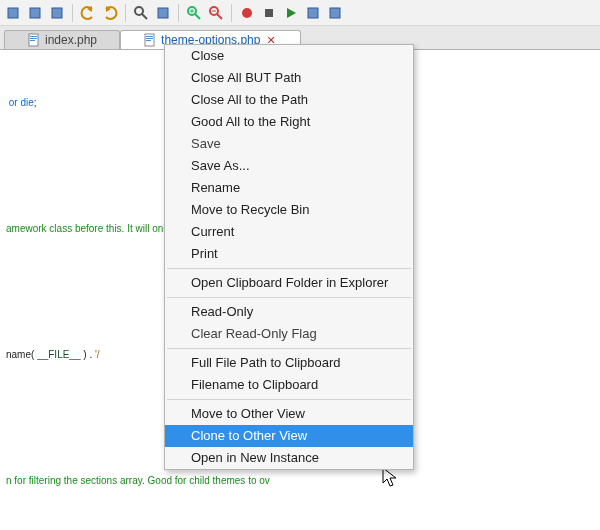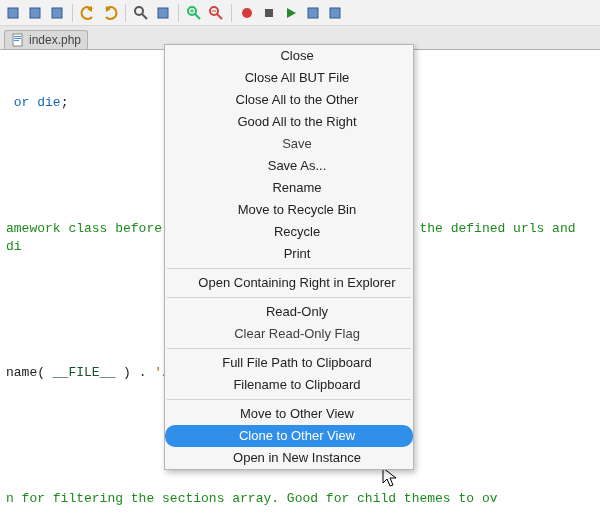--- a/index.html
+++ b/index.html
@@ -37,21 +37,21 @@
     align-items:flex-end;
     background:#e8e8e8;
     height:24px;
     padding-left:4px;
     border-bottom:1px solid #b0b0b0;
   }
   .tab {
     display:flex;
     align-items:center;
     gap:4px;
-    padding:2px 6px;
+    padding:2px 22px;
     font-family:"Segoe UI", Tahoma, sans-serif;
     font-size:12px;
     background:#d9d9d9;
     border:1px solid #b0b0b0;
     border-bottom:none;
     border-top-left-radius:3px;
     border-top-right-radius:3px;
     margin-right:0;
     color:#444;
   }
@@ -67,22 +67,22 @@
   .tab .icon {
     width:14px;height:14px;
     display:flex;align-items:center;justify-content:center;
   }
 
   .editor {
     position:relative;
     padding:8px 6px;
     white-space:pre-wrap;
     line-height:18px;
-    font-family:Liberation Mono, monospace;
-    font-size:13px;
+    font-family:Liberation Sans, sans-serif;
+    font-size:10px;
     color:#333;
     overflow:hidden;
     height:calc(530px - 26px - 24px);
   }
   .c-blue { color:#1566c0; font-weight:normal; }
   .c-green { color:#1c8a1c; }
   .c-brown { color:#9b6b23; }
   .c-purple { color:#14532d; }
   .c-black { color:#222; }
 
@@ -95,27 +95,25 @@
     border:1px solid #b5b5b5;
     box-shadow:2px 3px 6px rgba(0,0,0,0.25);
     font-family:"Segoe UI", Tahoma, sans-serif;
     font-size:13px;
     color:#222;
     z-index:10;
   }
   .cm-item {
     padding:3px 10px 3px 26px;
     line-height:16px;
-    text-align:center;
   }
   .cm-item.disabled { color:#404040; }
   .cm-item.hovered {
     background:#2f8fe9;
     color:#fff;
-    border-radius:10px;
   }
   .cm-sep {
     height:1px;
     background:#d3d3d3;
     margin:3px 2px;
   }
   .cursor {
     position:absolute;
     width:16px;height:22px;
   }
@@ -213,20 +211,32 @@
       <span class="icon">
         <svg width="14" height="14" viewBox="0 0 14 14">
           <rect x="2" y="1" width="9" height="12" fill="#fff" stroke="#888"></rect>
           <rect x="3" y="3" width="7" height="1" fill="#4a90d9"></rect>
           <rect x="3" y="5" width="7" height="1" fill="#4a90d9"></rect>
           <rect x="3" y="7" width="5" height="1" fill="#4a90d9"></rect>
         </svg>
       </span>
       <span>index.php</span>
     </div>
+    <div class="tab active">
+      <span class="icon">
+        <svg width="14" height="14" viewBox="0 0 14 14">
+          <rect x="2" y="1" width="9" height="12" fill="#fff" stroke="#888"></rect>
+          <rect x="3" y="3" width="7" height="1" fill="#4a90d9"></rect>
+          <rect x="3" y="5" width="7" height="1" fill="#4a90d9"></rect>
+          <rect x="3" y="7" width="5" height="1" fill="#4a90d9"></rect>
+        </svg>
+      </span>
+      <span>theme-options.php</span>
+      <span class="close">✕</span>
+    </div>
   </div>
 
 <div class="editor">
   <div><span class="c-blue"> or </span><span class="c-blue">die</span><span class="c-black">;</span></div>
   <br>
   <br>
   <div><span class="c-green">amework class before this. It will only be called if the defined urls and di</span></div>
   <br>
   <br>
   <div><span class="c-black">name( </span><span class="c-purple">__FILE__</span><span class="c-black"> ) . </span><span class="c-brown">'/</span></div>
@@ -246,31 +256,31 @@
   
   
   
   
   
   
 </div>
 
 <div class="context-menu" id="ctxmenu">
     <div class="cm-item">Close</div>
-    <div class="cm-item">Close All BUT File</div>
-    <div class="cm-item">Close All to the Other</div>
+    <div class="cm-item">Close All BUT Path</div>
+    <div class="cm-item">Close All to the Path</div>
     <div class="cm-item">Good All to the Right</div>
     <div class="cm-item disabled">Save</div>
     <div class="cm-item">Save As...</div>
     <div class="cm-item">Rename</div>
     <div class="cm-item">Move to Recycle Bin</div>
-    <div class="cm-item">Recycle</div>
+    <div class="cm-item">Current</div>
     <div class="cm-item">Print</div>
     <div class="cm-sep"></div>
-    <div class="cm-item">Open Containing Right in Explorer</div>
+    <div class="cm-item">Open Clipboard Folder in Explorer</div>
     <div class="cm-sep"></div>
     <div class="cm-item">Read-Only</div>
     <div class="cm-item disabled">Clear Read-Only Flag</div>
     <div class="cm-sep"></div>
     <div class="cm-item">Full File Path to Clipboard</div>
     <div class="cm-item">Filename to Clipboard</div>
     <div class="cm-sep"></div>
     <div class="cm-item">Move to Other View</div>
     <div class="cm-item hovered">Clone to Other View</div>
     <div class="cm-item">Open in New Instance</div>

